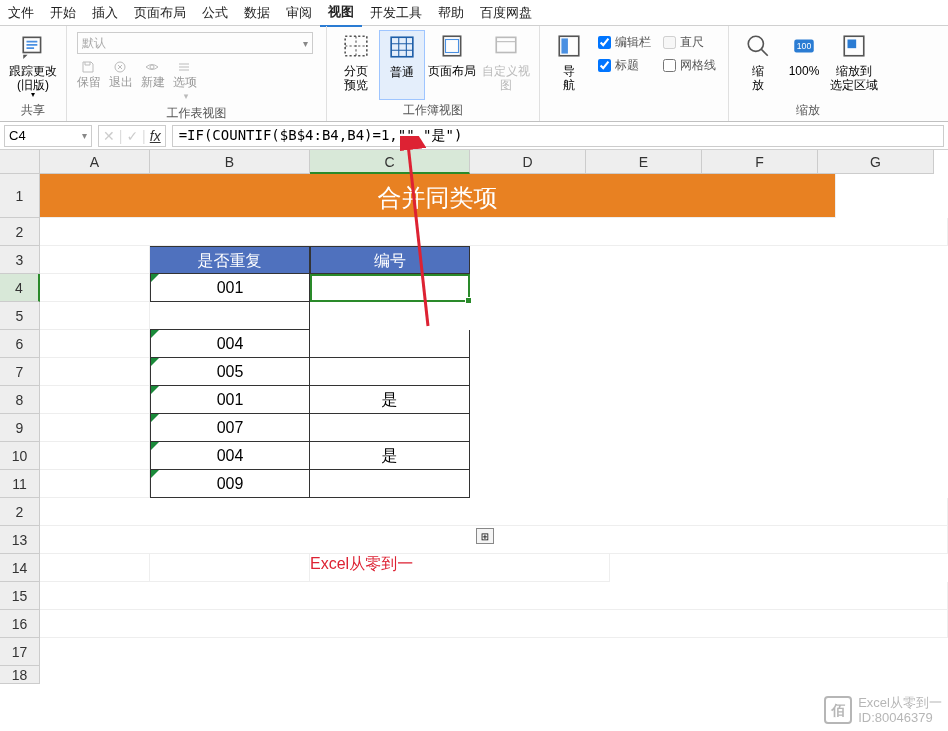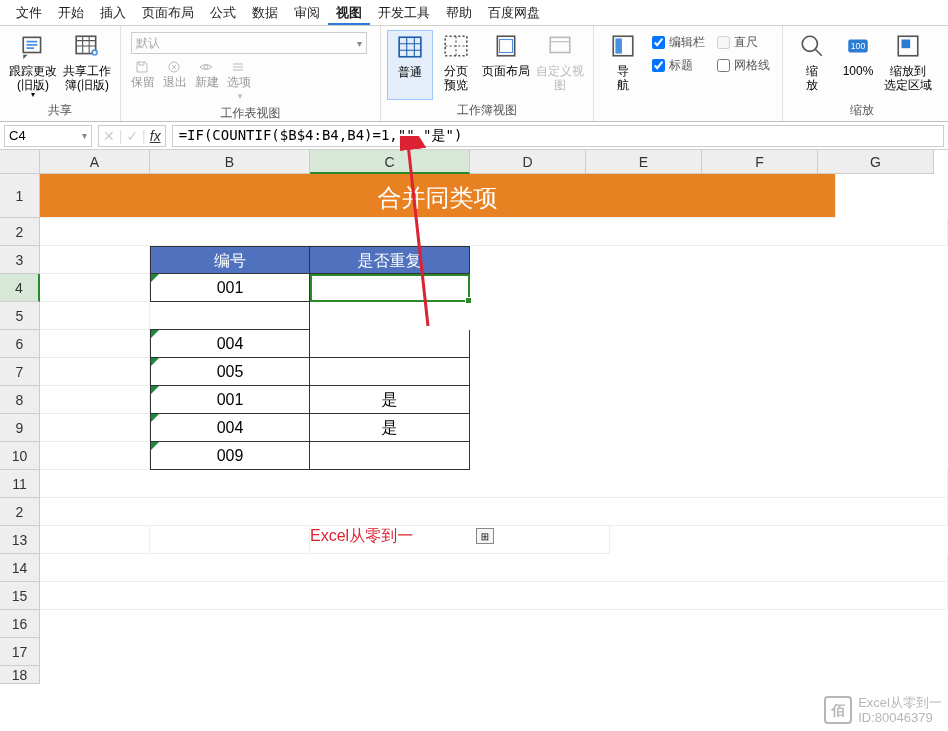--- a/index.html
+++ b/index.html
@@ -1,19 +1,19 @@
 <!DOCTYPE html>
 <html><head>
 <meta charset="utf-8">
 <style>
   * { box-sizing: border-box; margin: 0; padding: 0; font-family: "Microsoft YaHei", sans-serif; }
   body { background: #fff; width: 948px; height: 731px; overflow: hidden; font-size: 13px; position: relative; }
 
   
-  .menubar { display: flex; height: 26px; padding-left: 8px; border-bottom: 1px solid #d0d0d0; background: #fff; }
+  .menubar { display: flex; align-items: center; height: 26px; border-bottom: 1px solid #d0d0d0; background: #fff; }
   .menubar .item { padding: 0 8px; font-size: 13px; line-height: 26px; color: #222; cursor: default; }
   .menubar .item.active { font-weight: bold; border-bottom: 2px solid #2b7cd3; }
 
   
   .ribbon { display: flex; height: 96px; border-bottom: 1px solid #c0c0c0; background: #fdfdfd; }
   .ribbon-group { display: flex; flex-direction: column; justify-content: space-between; border-right: 1px solid #e0e0e0; padding: 4px 6px 0 6px; }
   .ribbon-group .row { display: flex; align-items: flex-start; flex: 1; }
   .ribbon-group .title { font-size: 12px; color: #555; text-align: center; padding: 2px 0; }
   .big-btn { display: flex; flex-direction: column; align-items: center; justify-content: flex-start; width: 54px; height: 70px; font-size: 12px; text-align: center; line-height: 14px; padding-top: 2px; cursor: default; }
   .big-btn.narrow { width: 46px; }
@@ -104,32 +104,20 @@
         <span class="ico">
           <svg viewBox="0 0 24 24">
               <rect x="3" y="4" width="16" height="14" fill="none" stroke="#555" stroke-width="1.5"></rect>
               <path d="M7 20 L3 24 L3 20 Z" fill="#555"></path>
               <path d="M6 8 h10 M6 11 h10 M6 14 h7" stroke="#4a90e2" stroke-width="1.5"></path>
             </svg>
         </span>
         <span class="lbl">跟踪更改
 (旧版)</span>
         <span class="caret">▾</span>
-      </div>
-      <div class="big-btn">
-        <span class="ico">
-          <svg viewBox="0 0 24 24">
-              <rect x="2" y="3" width="18" height="16" fill="none" stroke="#555" stroke-width="1.5"></rect>
-              <path d="M2 7 h18 M8 3 v16 M14 3 v16 M2 12 h18" stroke="#555" stroke-width="1"></path>
-              <circle cx="19" cy="18" r="3" fill="#4a90e2"></circle>
-              <path d="M19 16.5 v3 M17.5 18 h3" stroke="#fff" stroke-width="1.5"></path>
-            </svg>
-        </span>
-        <span class="lbl">共享工作
-簿(旧版)</span>
       </div>
     </div>
     <div class="title">共享</div>
   </div>
 
   <div class="ribbon-group" style="width:260px">
     <div style="flex:1">
       <div class="combo">
           <span>默认</span>
         </div>
@@ -169,38 +157,38 @@
             <span>选项</span>
             <span style="font-size:9px;color:#bbb;margin-left:2px">▾</span>
           </div>
       </div>
     </div>
     <div class="title">工作表视图</div>
   </div>
 
   <div class="ribbon-group">
     <div class="row">
+      <div class="big-btn narrow">
+        <span class="ico">
+            <svg viewBox="0 0 24 24">
+              <rect x="2" y="3" width="20" height="18" fill="none" stroke="#555" stroke-width="1.5" stroke-dasharray="2 2"></rect>
+              <path d="M2 12 h20 M12 3 v18" stroke="#555" stroke-dasharray="2 2"></path>
+            </svg>
+          </span>
+        <span class="lbl">分页
+预览</span>
+      </div>
       <div class="big-btn narrow active">
         <span class="ico">
             <svg viewBox="0 0 24 24">
               <rect x="2" y="3" width="20" height="18" fill="none" stroke="#1e5ea8" stroke-width="1.5"></rect>
               <path d="M2 9 h20 M2 15 h20 M9 3 v18 M16 3 v18" stroke="#1e5ea8"></path>
             </svg>
           </span>
         <span class="lbl">普通</span>
-      </div>
-      <div class="big-btn narrow">
-        <span class="ico">
-            <svg viewBox="0 0 24 24">
-              <rect x="2" y="3" width="20" height="18" fill="none" stroke="#555" stroke-width="1.5" stroke-dasharray="2 2"></rect>
-              <path d="M2 12 h20 M12 3 v18" stroke="#555" stroke-dasharray="2 2"></path>
-            </svg>
-          </span>
-        <span class="lbl">分页
-预览</span>
       </div>
       <div class="big-btn">
         <span class="ico">
             <svg viewBox="0 0 24 24">
               <rect x="4" y="3" width="16" height="18" fill="none" stroke="#555" stroke-width="1.5"></rect>
               <rect x="6" y="6" width="12" height="12" fill="none" stroke="#4a90e2"></rect>
             </svg>
           </span>
         <span class="lbl">页面布局</span>
       </div>
@@ -341,22 +329,22 @@
     <div class="cell-row" style="height:44px">
       <div class="cell merged-title" style="width:796px;height:44px">合并同类项</div>
     </div>
 
     <div class="cell-row">
         <div class="cell" style="width:908px"></div>
       </div>
 
     <div class="cell-row">
       <div class="cell" style="width:110px"></div>
+      <div class="cell tbl-head" style="width:160px;border-left:none">是否重复</div>
       <div class="cell tbl-head" style="width:160px">编号</div>
-      <div class="cell tbl-head" style="width:160px;border-left:none">是否重复</div>
     </div>
 
     <div class="cell-row">
       <div class="cell" style="width:110px"></div>
       <div class="cell tbl-cell" style="width:160px"><span class="tri"></span><span>001</span></div>
       <div class="cell tbl-cell right active-cell" style="width:160px;position:relative"><span></span><div class="fill-handle"></div></div>
     </div>
 
     <div class="cell-row">
         <div class="cell" style="width:110px"></div>
@@ -369,20 +357,25 @@
       </div>
     <div class="cell-row">
         <div class="cell" style="width:110px"></div>
         <div class="cell tbl-cell" style="width:160px"><span class="tri"></span><span>005</span></div>
         <div class="cell tbl-cell right" style="width:160px"></div>
       </div>
     <div class="cell-row">
         <div class="cell" style="width:110px"></div>
         <div class="cell tbl-cell" style="width:160px"><span class="tri"></span><span>001</span></div>
         <div class="cell tbl-cell right" style="width:160px">是</div>
+      </div>
+    <div class="cell-row">
+        <div class="cell" style="width:110px"></div>
+        <div class="cell tbl-cell" style="width:160px"><span class="tri"></span><span>007</span></div>
+        <div class="cell tbl-cell right" style="width:160px"></div>
       </div>
     <div class="cell-row">
         <div class="cell" style="width:110px"></div>
         <div class="cell tbl-cell" style="width:160px"><span class="tri"></span><span>004</span></div>
         <div class="cell tbl-cell right" style="width:160px">是</div>
       </div>
     <div class="cell-row">
         <div class="cell" style="width:110px"></div>
         <div class="cell tbl-cell" style="width:160px"><span class="tri"></span><span>009</span></div>
         <div class="cell tbl-cell right" style="width:160px"></div>

